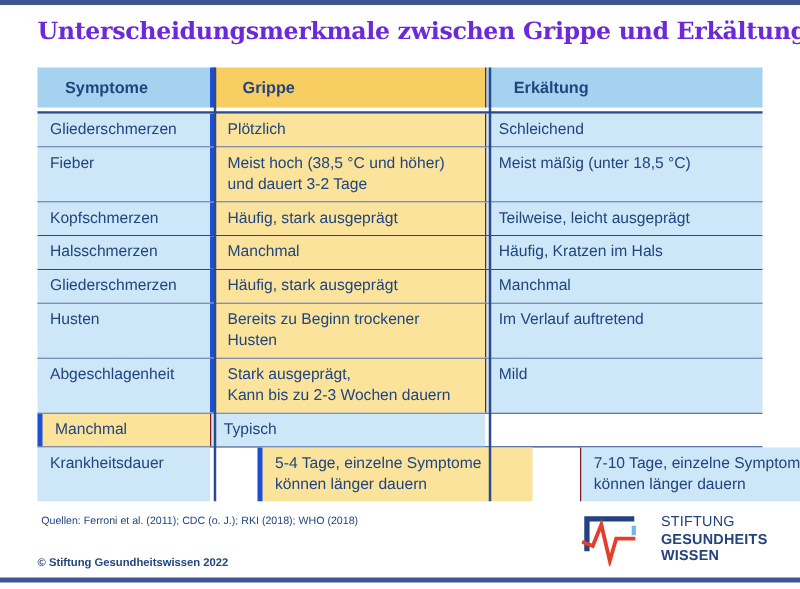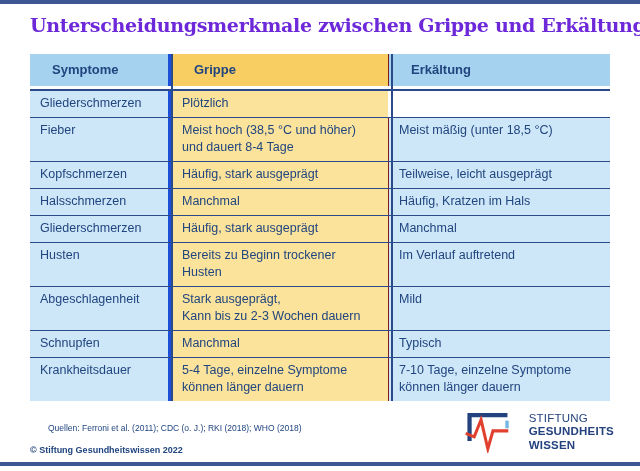--- a/index.html
+++ b/index.html
@@ -37,30 +37,30 @@
   }
   .c1 { background: #cee7f8; }
   .c2 { background: #fbe39b; border-left: 4px solid #1d4ed8; }
   .c3 { background: #cee7f8; border-left: 1px solid #7f1d1d; }
   .thead .cell { font-weight: bold; font-size: 13px; line-height: 16px; padding: 8px 22px; }
   .thead .c1 { background: #a5d2ef; }
   .thead .c2 { background: #f8ce63; }
   .thead .c3 { background: #a5d2ef; }
   .tbody { border-top: 2px solid #2b4a8a; margin-top: 3px; }
   .tbody .row { border-bottom: 1.5px solid #2b4a8a; }
-  .tbody .row:last-child { border-bottom: none; }
+  .tbody .row:last-child { border-bottom: none; gap: 38px; }
   .vline {
     position: absolute; top: 0; bottom: 0; width: 2px;
     background: #2b4a8a; z-index: 2;
   }
   .vline1 { left: 140.5px; }
   .vline2 { left: 360.5px; }
   .sources {
-    position: absolute; left: 48px; top: 411px;
-    font-size: 8.5px; color: #21457f; margin-top: 12px;
+    position: absolute; left: 33px; top: 411px;
+    font-size: 8.5px; color: #21457f;
   }
   .copyright {
     position: absolute; left: 30px; top: 445px;
     font-size: 9px; color: #21457f; font-weight: bold;
   }
   .logo {
     position: absolute; right: 26px; top: 407px;
     display: flex; align-items: center; gap: 19px;
   }
   .logo-text {
@@ -84,25 +84,26 @@
   <div class="thead row">
     <div class="cell c1">Symptome</div>
     <div class="cell c2">Grippe</div>
     <div class="cell c3">Erkältung</div>
   </div>
 
   <div class="tbody">
     <div class="row">
       <div class="cell c1">Gliederschmerzen</div>
       <div class="cell c2">Plötzlich</div>
+      <div class="cell c3">Schleichend</div>
     </div>
     <div class="row">
       <div class="cell c1">Fieber</div>
       <div class="cell c2">Meist hoch (38,5 °C und höher)
-und dauert 8-4 Tage</div>
+und dauert 3-2 Tage</div>
       <div class="cell c3">Meist mäßig (unter 18,5 °C)</div>
     </div>
     <div class="row">
       <div class="cell c1">Kopfschmerzen</div>
       <div class="cell c2">Häufig, stark ausgeprägt</div>
       <div class="cell c3">Teilweise, leicht ausgeprägt</div>
     </div>
     <div class="row">
       <div class="cell c1">Halsschmerzen</div>
       <div class="cell c2">Manchmal</div>
@@ -119,21 +120,20 @@
 Husten</div>
       <div class="cell c3">Im Verlauf auftretend</div>
     </div>
     <div class="row">
       <div class="cell c1">Abgeschlagenheit</div>
       <div class="cell c2">Stark ausgeprägt,
 Kann bis zu 2-3 Wochen dauern</div>
       <div class="cell c3">Mild</div>
     </div>
     <div class="row">
-      <div class="cell c1">Schnupfen</div>
       <div class="cell c2">Manchmal</div>
       <div class="cell c3">Typisch</div>
     </div>
     <div class="row">
       <div class="cell c1">Krankheitsdauer</div>
       <div class="cell c2">5-4 Tage, einzelne Symptome
 können länger dauern</div>
       <div class="cell c3">7-10 Tage, einzelne Symptome
 können länger dauern</div>
     </div>

